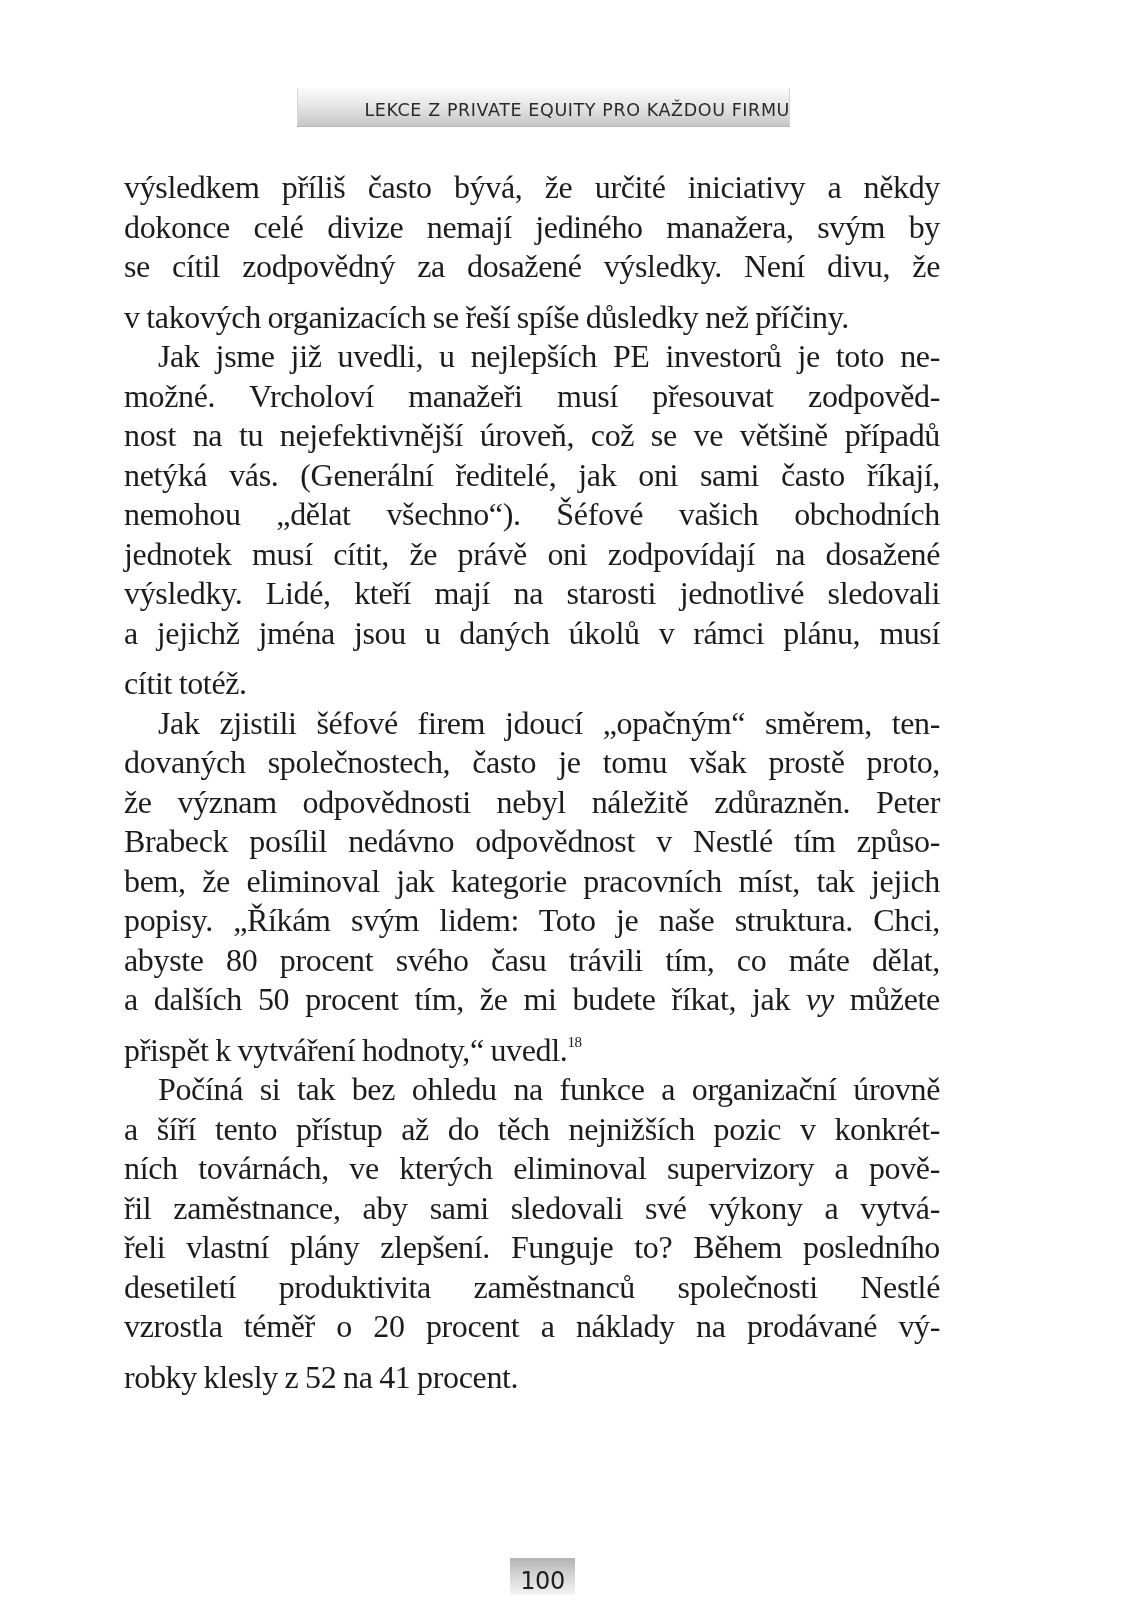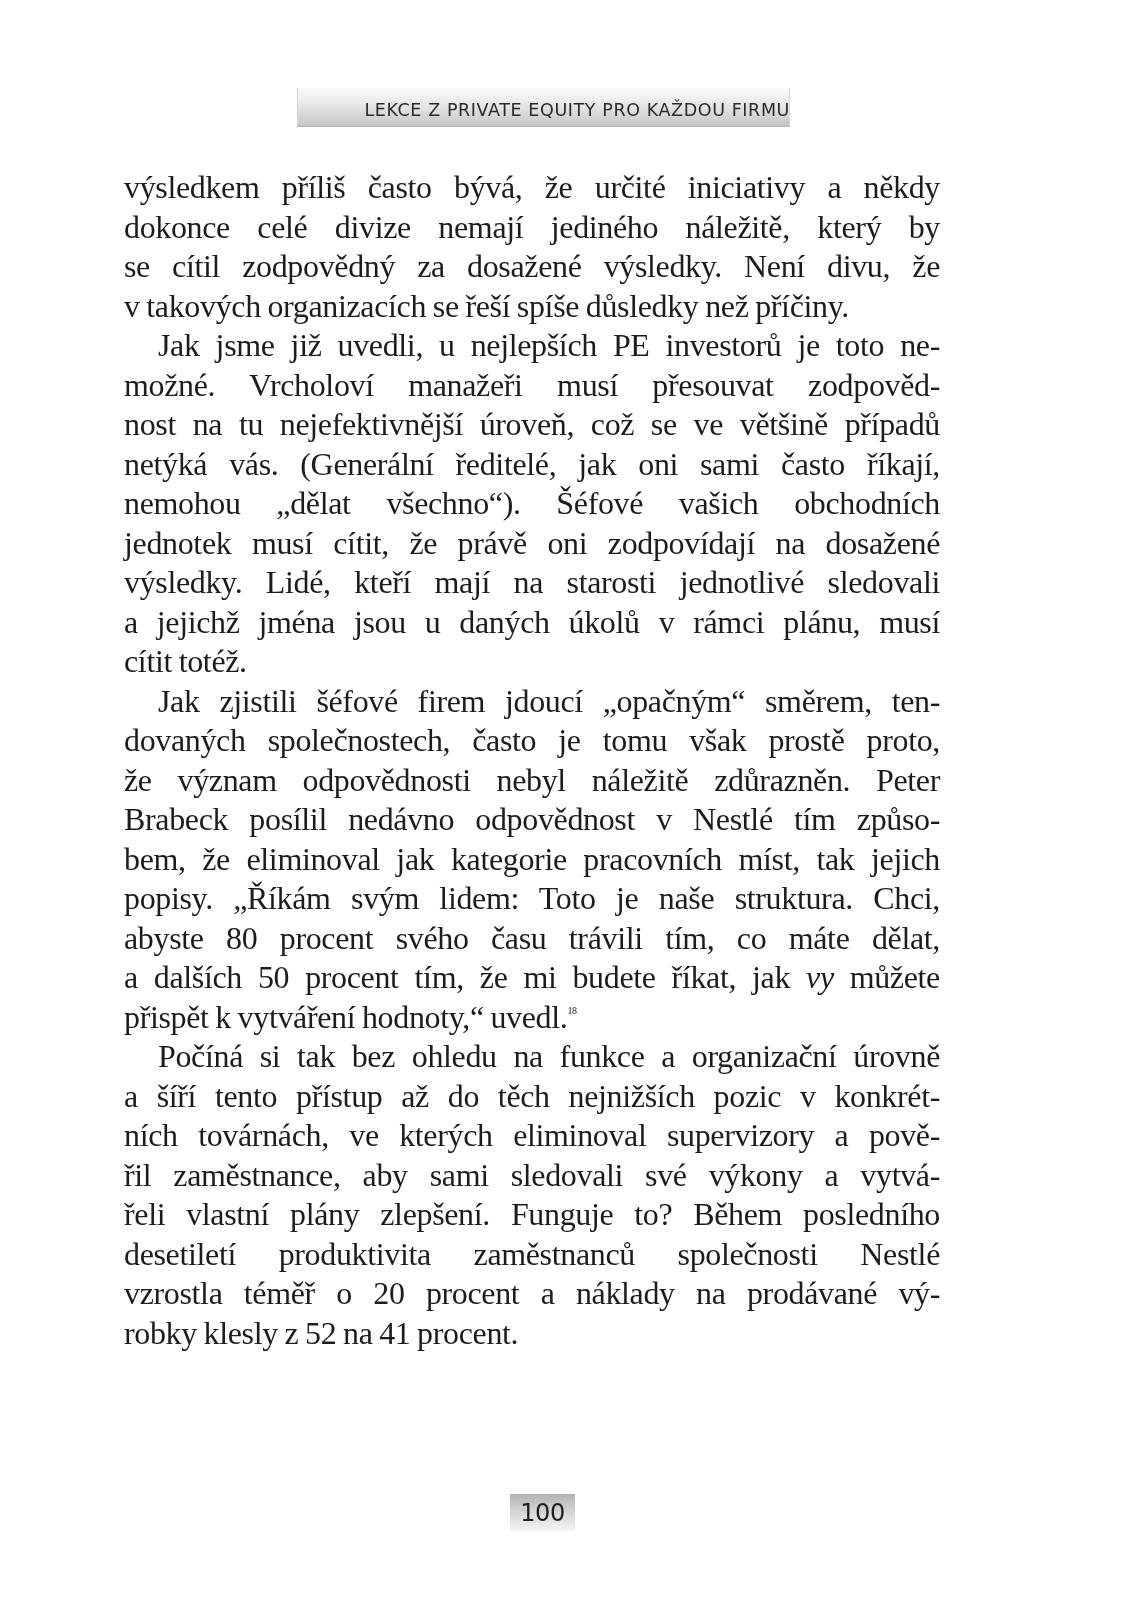--- a/index.html
+++ b/index.html
@@ -47,62 +47,63 @@
     line-height: 39.5px;
     font-size: 32px;
     white-space: nowrap;
     text-align: justify;
     text-align-last: justify;
     letter-spacing: -0.35px;
     word-spacing: -1px;
   }
   .line.last {
     text-align-last: left;
+    margin-top: 11px;
   }
   .line.indent {
     padding-left: 34px;
   }
   .line em {
     font-style: italic;
   }
   .line sup {
-    font-size: 10px;
+    font-size: 15px;
     line-height: 0;
     vertical-align: 14px;
   }
   .page-number {
     position: absolute;
     left: 510px;
-    top: 1494px;
+    top: 1558px;
     width: 65px;
     height: 37px;
     background: linear-gradient(to bottom, #b3b3b3 0%, #d6d6d6 50%, #f4f4f4 100%);
     display: flex;
-    align-items: center;
+    align-items: flex-end;
     justify-content: center;
   }
   .page-number span {
     font-family: "DejaVu Sans", "Liberation Sans", sans-serif;
     font-size: 24px;
     color: #1e1e1e;
     letter-spacing: -0.5px;
   }
 </style>
 </head>
 <body>
 
 <div class="running-header">
   <span>LEKCE Z PRIVATE EQUITY PRO KAŽDOU FIRMU</span>
 </div>
 
 <div class="body-text">
 
   <div>
     <span class="line">výsledkem příliš často bývá, že určité iniciativy a někdy</span>
-    <span class="line">dokonce celé divize nemají jediného náležitě, který by</span>
+    <span class="line">dokonce celé divize nemají jediného manažera, svým by</span>
     <span class="line">se cítil  zodpovědný za dosažené výsledky. Není divu, že</span>
     <span class="line last">v takových organizacích se řeší spíše důsledky než příčiny.</span>
   </div>
 
   <div>
     <span class="line indent">Jak jsme již uvedli, u nejlepších PE investorů je toto ne-</span>
     <span class="line">možné. Vrcholoví manažeři musí přesouvat zodpověd-</span>
     <span class="line">nost na tu nejefektivnější úroveň, což se ve většině případů</span>
     <span class="line">netýká vás. (Generální ředitelé, jak oni sami často říkají,</span>
     <span class="line">nemohou „dělat všechno“). Šéfové vašich obchodních</span>

